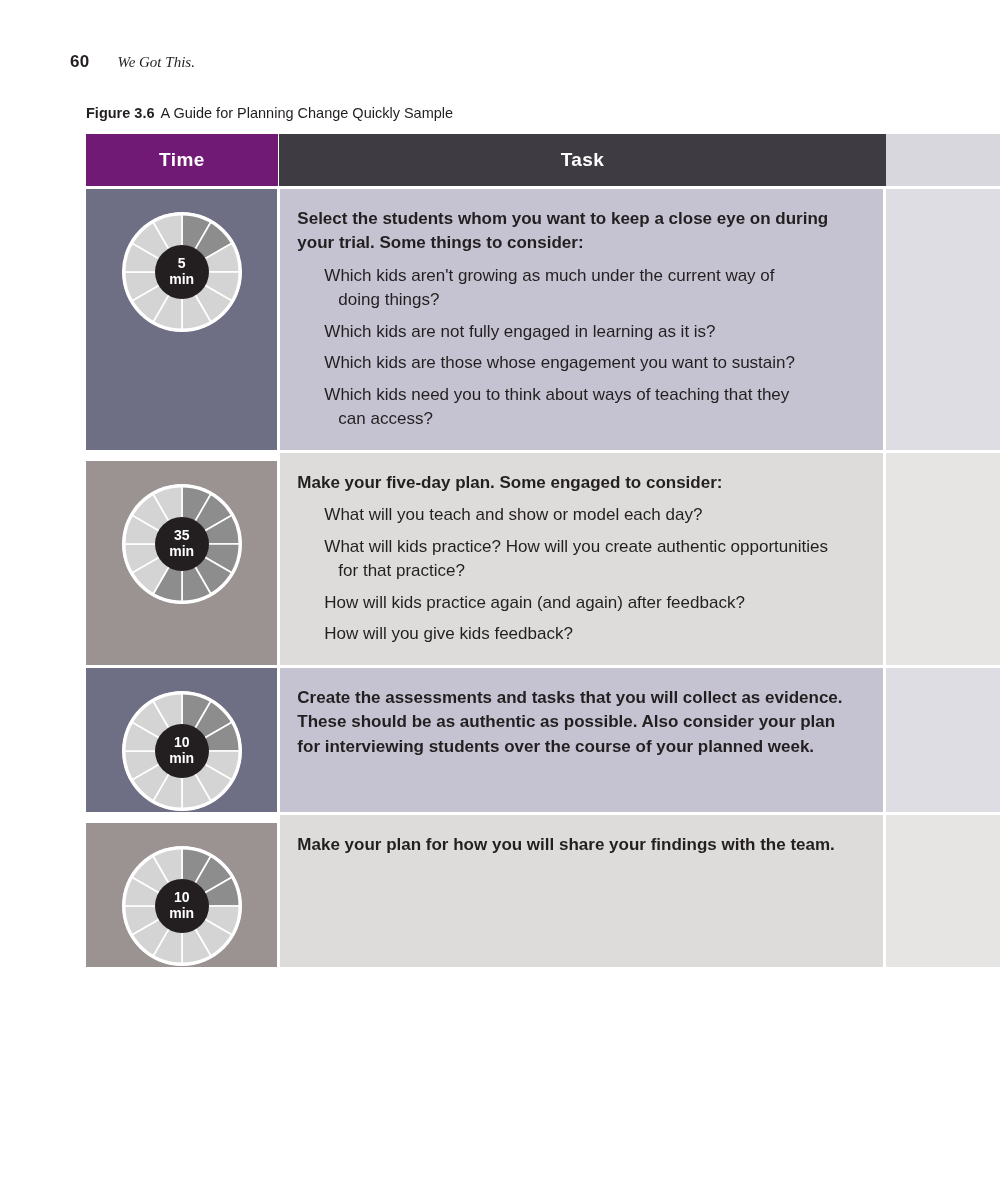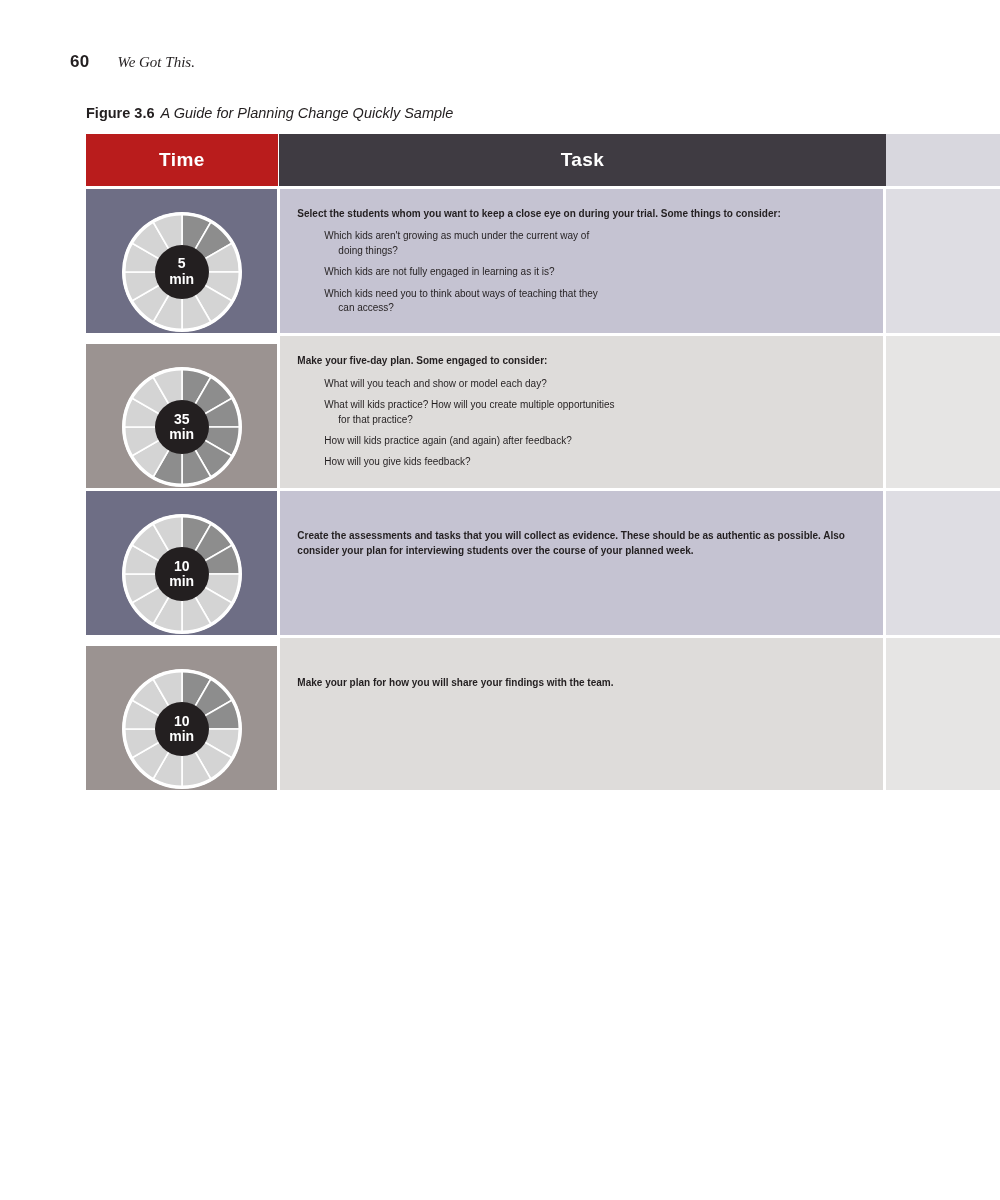--- a/index.html
+++ b/index.html
@@ -47,21 +47,20 @@
     position: absolute;
     left: 86px;
     top: 105px;
     font-size: 14.5px;
     white-space: nowrap;
   }
   .figure-caption .fig-label {
     font-weight: bold;
   }
   .figure-caption .fig-title {
-    font-style: italic;
     margin-left: 6px;
   }
 
   
   .table {
     position: absolute;
     left: 86px;
     top: 134px;
     width: 914px;
   }
@@ -73,21 +72,21 @@
     display: flex;
     align-items: center;
     justify-content: center;
     color: #ffffff;
     font-size: 19px;
     font-weight: bold;
     letter-spacing: 0.4px;
   }
   .th-time {
     width: 192px;
-    background: #b91c1c;
+    background: #701a75;
   }
   .th-task {
     width: 608px;
     background: #3f3b42;
     border-left: 1px solid #ffffff;
   }
   .th-notes {
     width: 114px;
     background: #d8d7de;
   }
@@ -102,21 +101,21 @@
     align-items: flex-start;
     justify-content: center;
     padding-top: 22px;
     box-sizing: border-box;
   }
   .cell-task {
     width: 608px;
     box-sizing: border-box;
     padding: 18px 22px 18px 17px;
     border-left: 3px solid #ffffff;
-    font-size: 10px;
+    font-size: 17px;
     line-height: 1.44;
     color: #231f20;
   }
   .cell-notes {
     width: 114px;
     border-left: 3px solid #ffffff;
   }
 
   
   .row-a .cell-time { background: #6e6e85; }
@@ -124,21 +123,21 @@
   .row-a .cell-notes { background: #dedde3; }
 
   .row-b .cell-time { background: #9b9391; margin-top: 8px; }
   .row-b .cell-task { background: #dedcda; }
   .row-b .cell-notes { background: #e6e5e4; }
 
   .intro {
     font-weight: bold;
     margin: 0 0 8px 0;
   }
-  .intro.last { margin-bottom: 0; margin-top: 20px; }
+  .intro.last { margin-bottom: 0; }
   .bullets {
     margin: 0;
     padding: 0;
     list-style: none;
   }
   .bullets li {
     padding-left: 27px;
     text-indent: 0;
     margin-bottom: 7px;
   }
@@ -221,20 +220,21 @@
             <span>5</span>
             <span>min</span>
           </div>
         </div>
       </div>
       <div class="cell-task">
         <p class="intro">Select the students whom you want to keep a close eye on during your trial. Some things to consider:</p>
         <ul class="bullets">
           <li><span>Which kids aren't growing as much under the current way of </span><span class="cont">doing things?</span></li>
           <li><span>Which kids are not fully engaged in learning as it is?</span></li>
+          <li><span>Which kids are those whose engagement you want to sustain?</span></li>
           <li><span>Which kids need you to think about ways of teaching that they </span><span class="cont">can access?</span></li>
         </ul>
       </div>
       <div class="cell-notes"></div>
     </div>
 
     <div class="row row-b">
       <div class="cell-time">
         <div class="dial-wrap">
           <svg width="122" height="122" viewBox="0 0 122 122" aria-hidden="true">
@@ -259,21 +259,21 @@
           <div class="dial-label">
             <span>35</span>
             <span>min</span>
           </div>
         </div>
       </div>
       <div class="cell-task">
         <p class="intro">Make your five-day plan. Some engaged to consider:</p>
         <ul class="bullets">
           <li><span>What will you teach </span><span class="it">and show or model</span><span> each day?</span></li>
-          <li><span>What will kids practice? How will you create multiple opportunities </span><span class="cont">for that practice?</span></li>
+          <li><span>What will kids practice? How will you create authentic opportunities </span><span class="cont">for that practice?</span></li>
           <li><span>How will kids practice again (and again) after feedback?</span></li>
           <li><span>How will you give kids feedback?</span></li>
         </ul>
       </div>
       <div class="cell-notes"></div>
     </div>
 
     <div class="row row-a">
       <div class="cell-time">
         <div class="dial-wrap">

